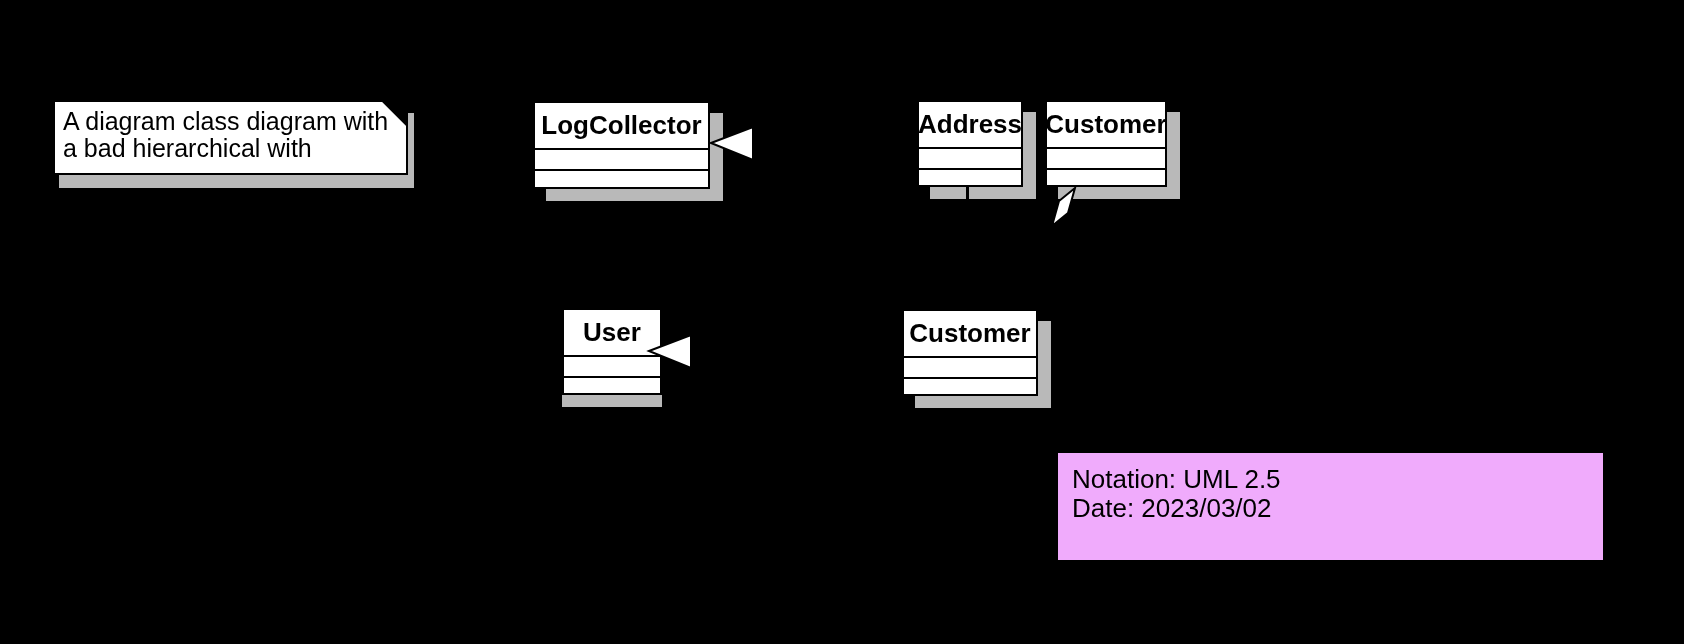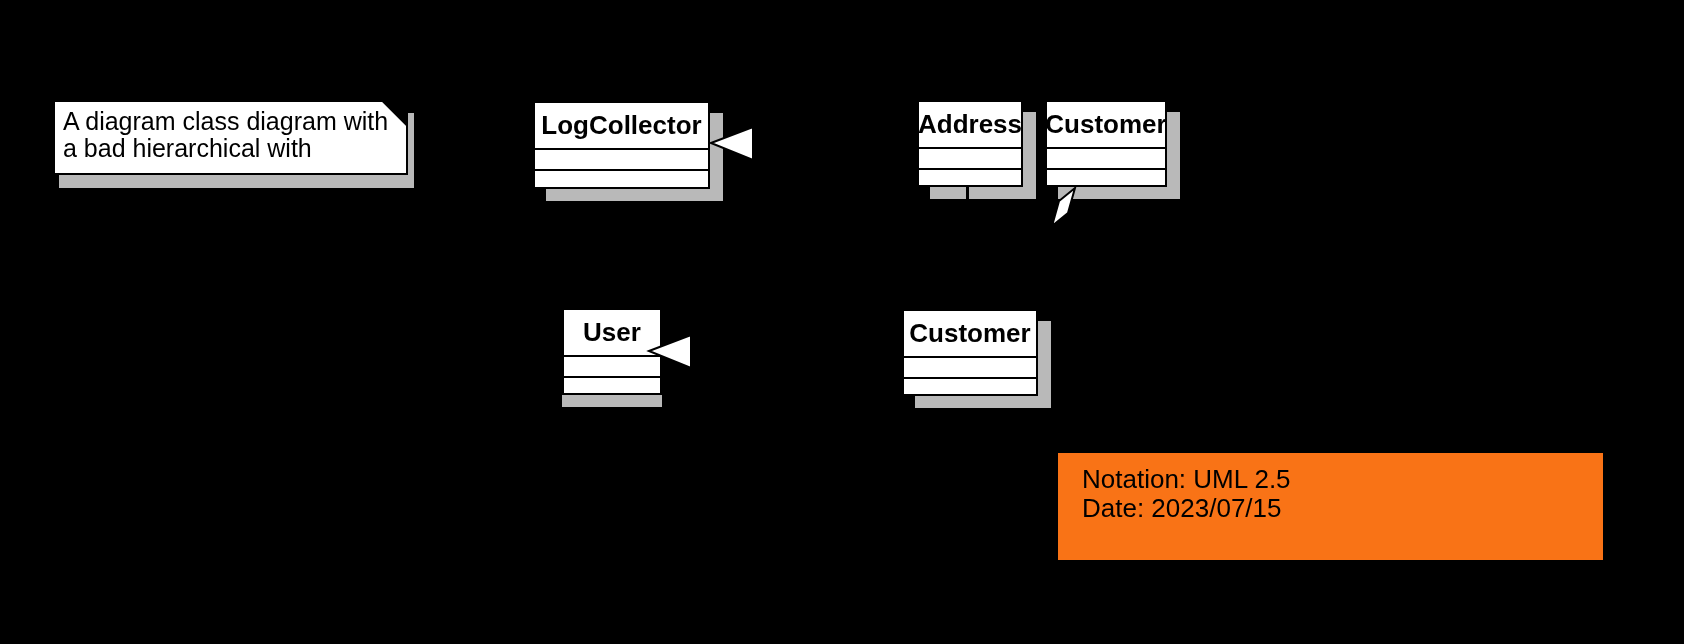--- a/index.html
+++ b/index.html
@@ -69,22 +69,22 @@
   
   .tick {
     position: absolute;
     background: #000000;
   }
 
   
   .legend {
     position: absolute;
     box-sizing: border-box;
-    background: #f97316;
-    padding: 12px 24px;
+    background: #f0abfc;
+    padding: 12px 14px;
     font-size: 26px;
     line-height: 29px;
     white-space: nowrap;
   }
 
   svg.deco { position: absolute; overflow: visible; }
 </style>
 </head>
 <body>
 
@@ -145,16 +145,16 @@
   <svg class="deco" style="left:643px; top:329px;" width="54" height="46" viewBox="0 0 54 46">
     <polygon points="6,22 48,6 48,39" fill="#ffffff" stroke="#000000" stroke-width="2"></polygon>
   </svg>
 
   <svg class="deco" style="left:1046px; top:183px;" width="36" height="50" viewBox="0 0 36 50">
     <polygon points="29,5 13,18 6,43 22,30" fill="#ffffff" stroke="#000000" stroke-width="2"></polygon>
   </svg>
 
   <div class="legend" style="left:1058px; top:453px; width:545px; height:107px;">
     <div>Notation: UML 2.5</div>
-    <div>Date: 2023/07/15</div>
+    <div>Date: 2023/03/02</div>
   </div>
 
 </div>
 
 </body></html>

